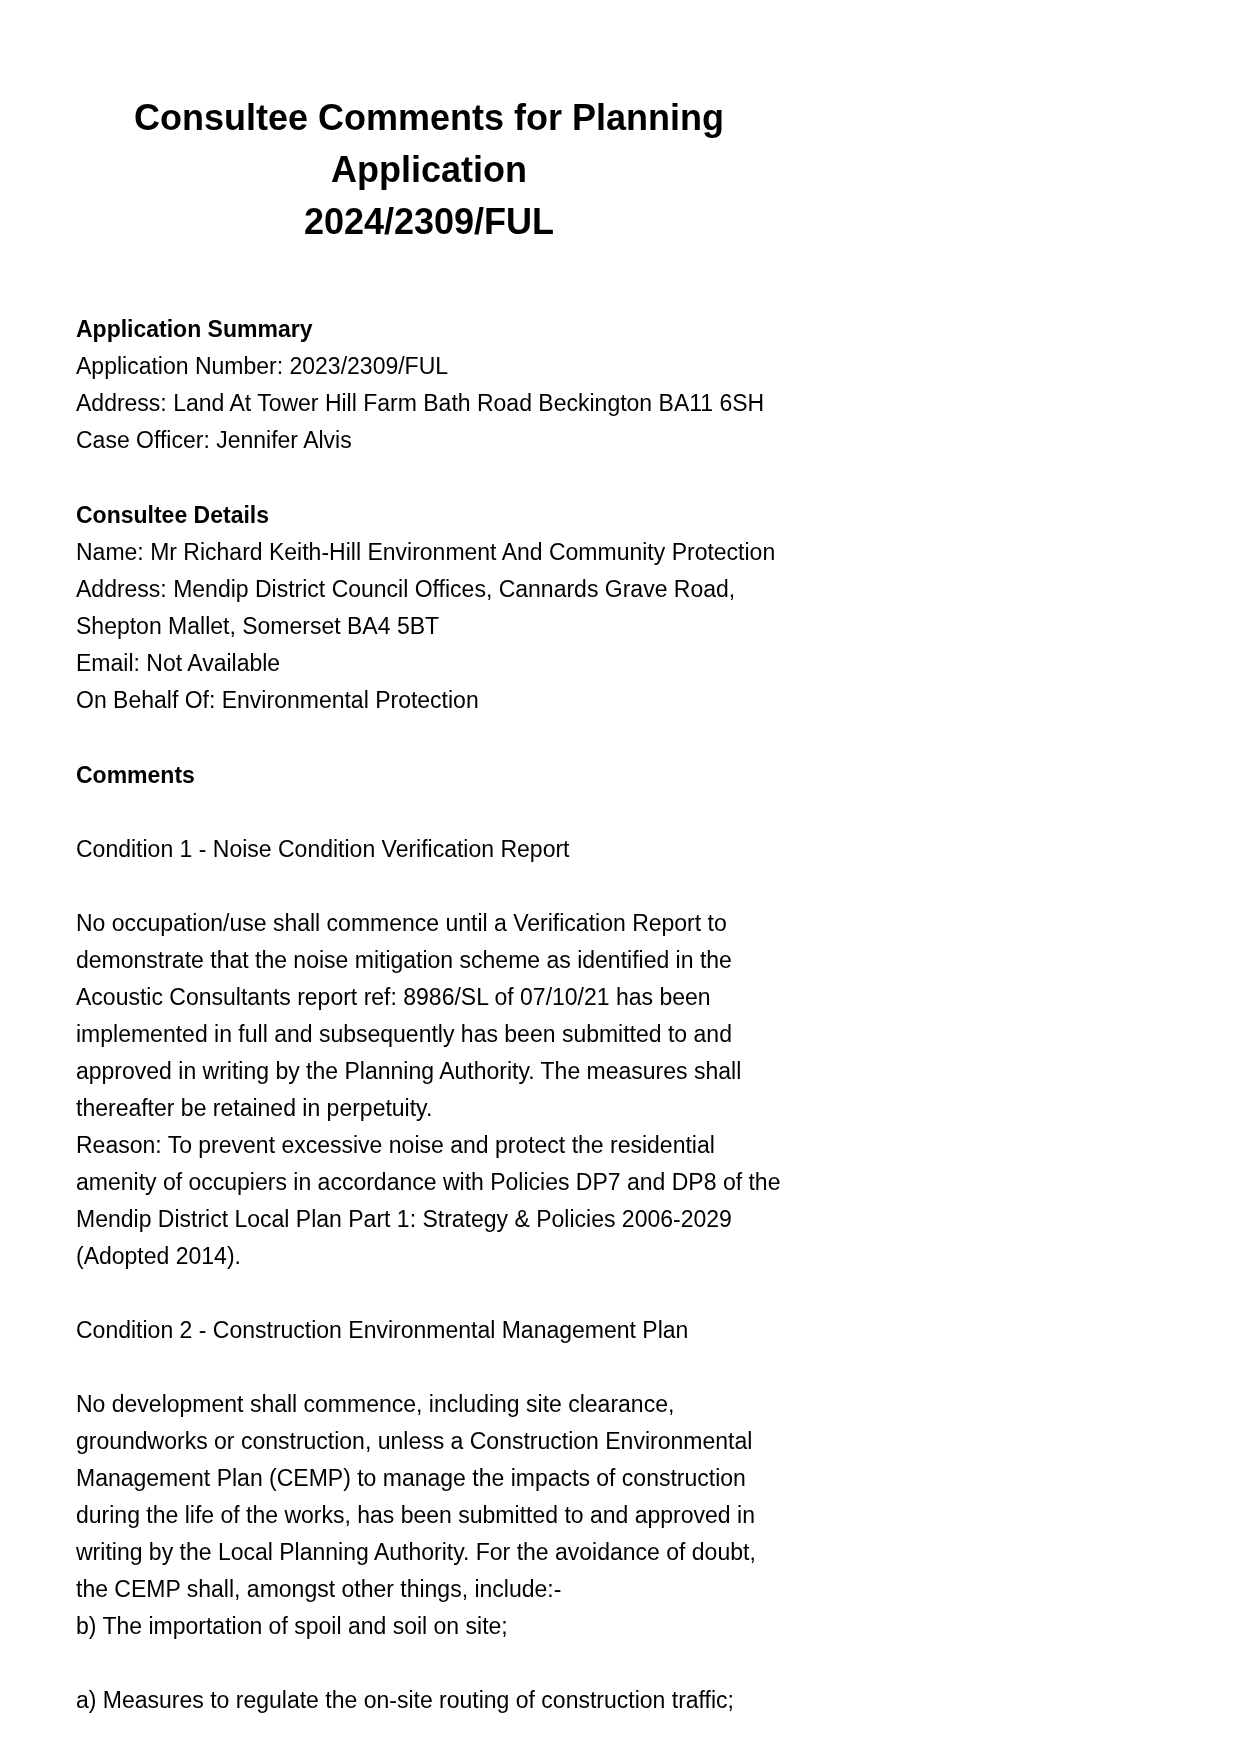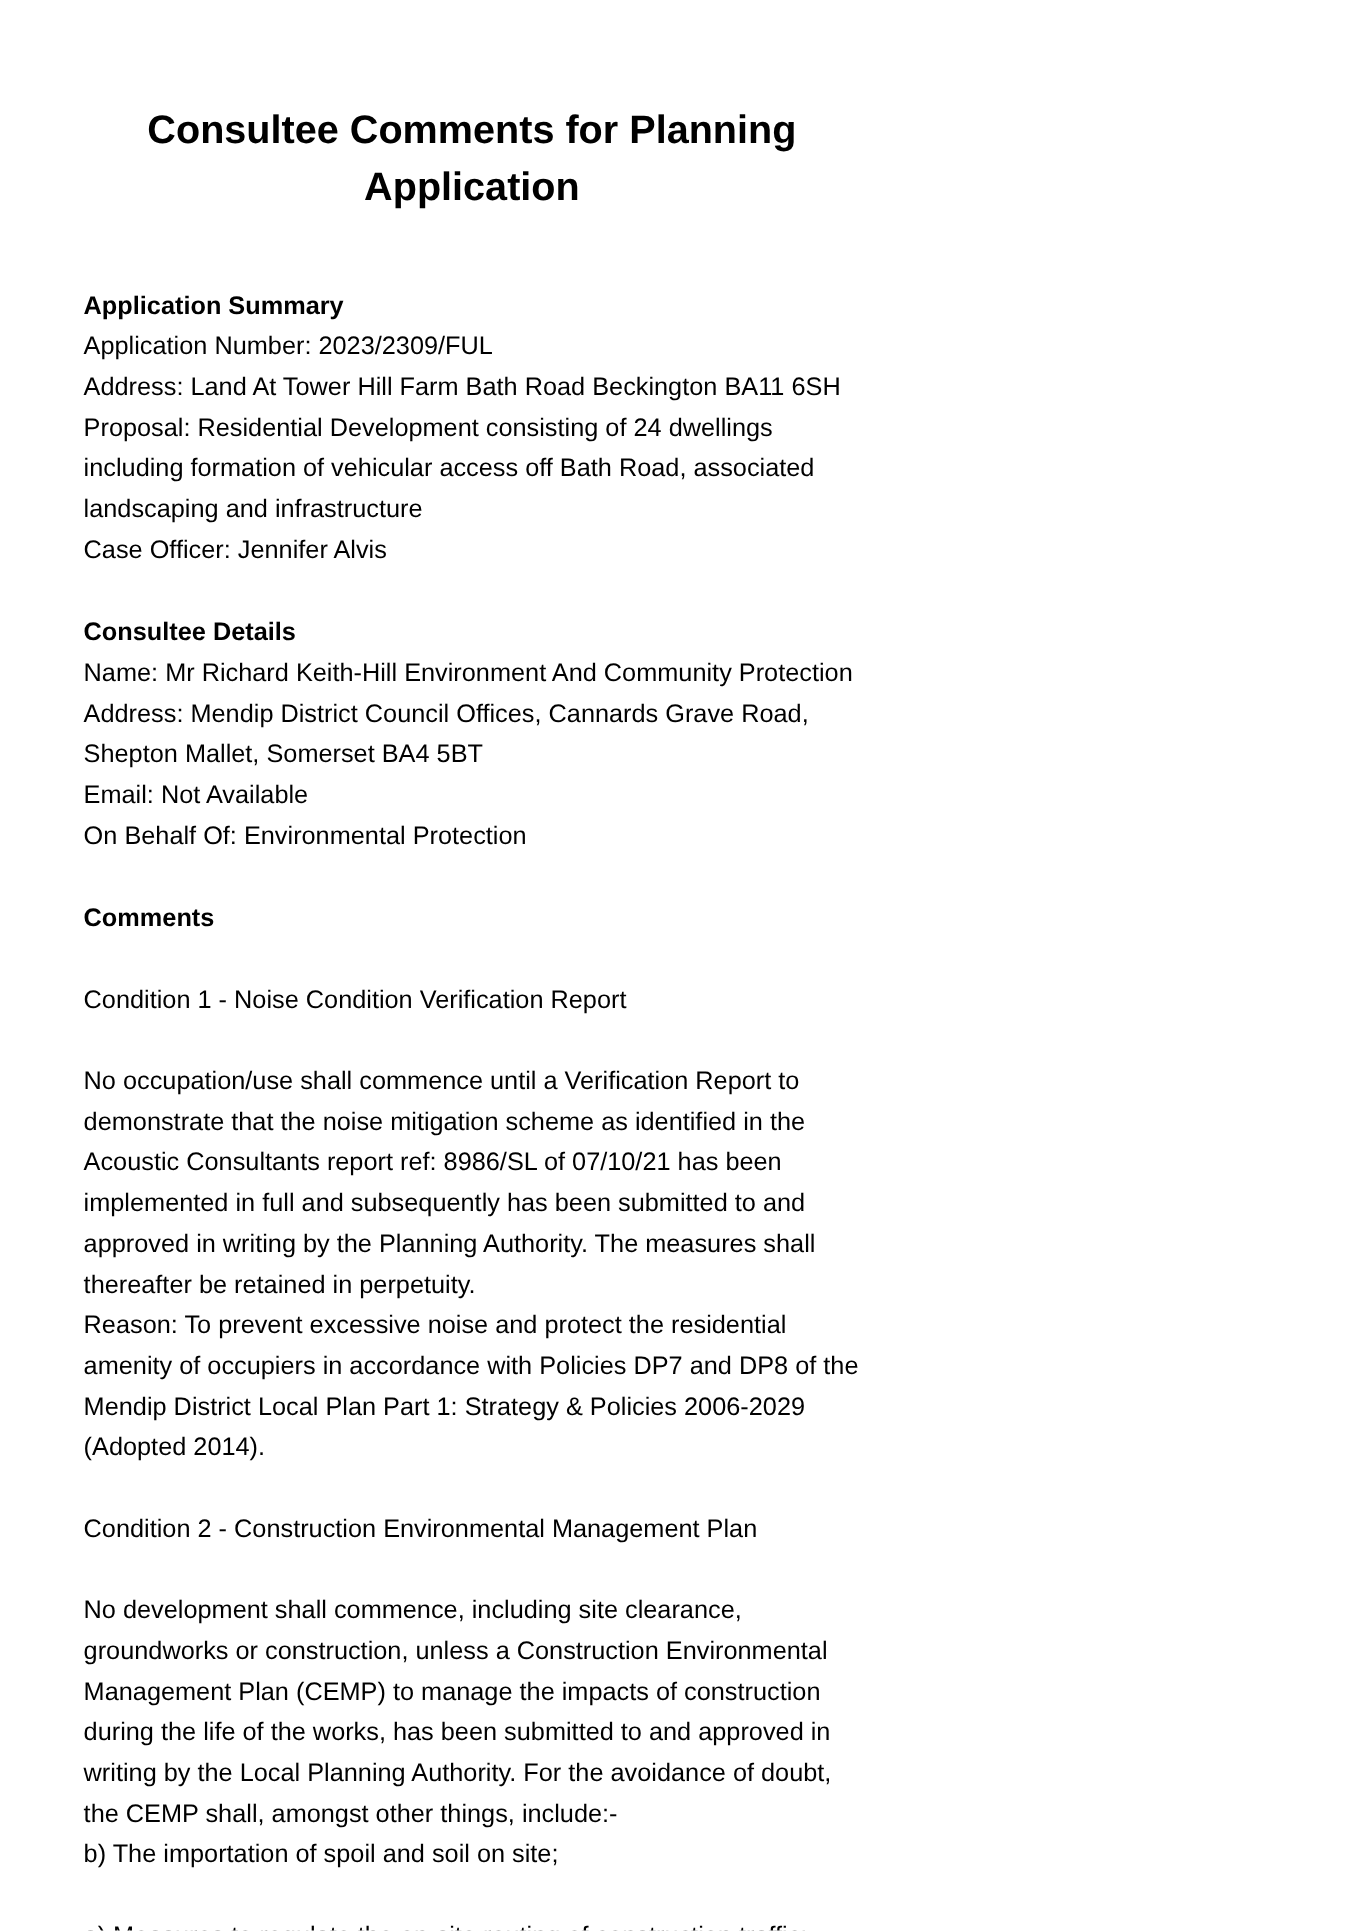--- a/index.html
+++ b/index.html
@@ -47,27 +47,27 @@
     margin: 2px;
   }
 </style>
 </head>
 <body>
 
 <div class="page">
 
   <h1 class="doc-title">
     <span>Consultee Comments for Planning Application</span><br>
+    <span>2024/2309/FUL</span>
   </h1>
 
   <section>
     <h2 class="section-heading">Application Summary</h2>
     <p class="doc-line">Application Number: 2023/2309/FUL</p>
     <p class="doc-line">Address: Land At Tower Hill Farm Bath Road Beckington BA11 6SH</p>
-    <p class="doc-line">Proposal: Residential Development consisting of 24 dwellings including formation of vehicular access off Bath Road, associated landscaping and infrastructure</p>
     <p class="doc-line">Case Officer: Jennifer Alvis</p>
   </section>
 
   <section>
     <h2 class="section-heading">Consultee Details</h2>
     <p class="doc-line">Name: Mr Richard Keith-Hill Environment And Community Protection</p>
     <p class="doc-line">Address: Mendip District Council Offices, Cannards Grave Road, Shepton Mallet, Somerset BA4 5BT</p>
     <p class="doc-line">Email: Not Available</p>
     <p class="doc-line">On Behalf Of: Environmental Protection</p>
   </section>

